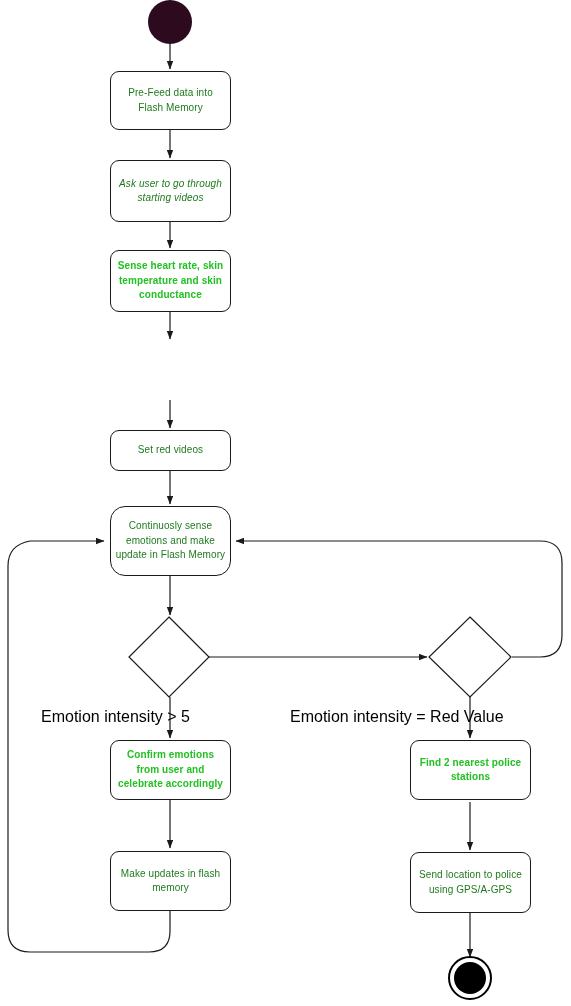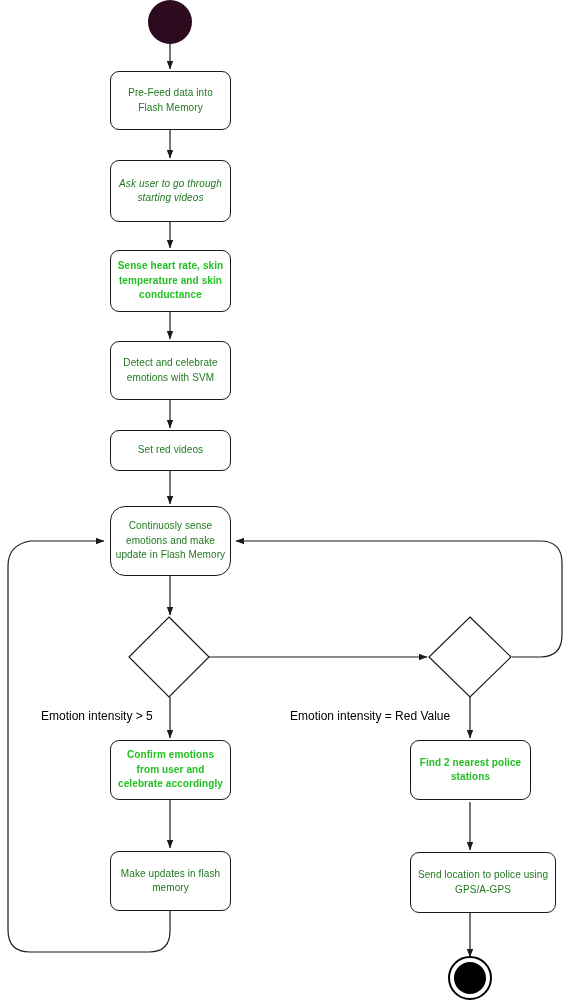--- a/index.html
+++ b/index.html
@@ -40,21 +40,21 @@
     color: #1f7a1f;
     padding: 2px 4px;
     letter-spacing: 0.1px;
   }
   .node-box.hl {
     color: #22c022;
     font-weight: bold;
   }
   .edge-label {
     position: absolute;
-    font-size: 12px;
+    font-size: 16px;
     color: #000000;
     white-space: nowrap;
     line-height: 13px;
   }
   .start-node {
     position: absolute;
     border-radius: 50%;
     background: #2e0a1e;
   }
   .end-node {
@@ -128,23 +128,20 @@
   </div>
 
   <div class="node-box" style="left:110px; top:160px; width:121px; height:62px;font-style:italic;">
     <span>Ask user to go through starting videos</span>
   </div>
 
   <div class="node-box hl" style="left:110px; top:250px; width:121px; height:62px;">
     <span>Sense heart rate, skin temperature and skin conductance</span>
   </div>
 
-  <div class="node-box" style="left:110px; top:341px; width:121px; height:59px;">
-    <span>Detect and celebrate emotions with SVM</span>
-  </div>
 
   <div class="node-box" style="left:110px; top:430px; width:121px; height:41px;">
     <span>Set red videos</span>
   </div>
 
   <div class="node-box" style="left:110px; top:506px; width:121px; height:70px;border-radius:15px;">
     <span>Continuosly sense emotions and make update in Flash Memory</span>
   </div>
 
   <div class="node-box hl" style="left:110px; top:740px; width:121px; height:60px;">
@@ -152,21 +149,21 @@
   </div>
 
   <div class="node-box" style="left:110px; top:851px; width:121px; height:60px;">
     <span>Make updates in flash memory</span>
   </div>
 
   <div class="node-box hl" style="left:410px; top:740px; width:121px; height:60px;">
     <span>Find 2 nearest police stations</span>
   </div>
 
-  <div class="node-box" style="left:410px; top:852px; width:146px; height:61px;">
+  <div class="node-box" style="left:410px; top:852px; width:121px; height:61px;">
     <span>Send location to police using GPS/A-GPS</span>
   </div>
 
   <div class="diamond-hit" style="left:129px; top:617px; width:80px; height:80px;"></div>
   <div class="diamond-hit" style="left:429px; top:617px; width:82px; height:80px;"></div>
 
   <div class="edge-label" style="left:41px; top:710px;">Emotion intensity &gt; 5</div>
   <div class="edge-label" style="left:290px; top:710px;">Emotion intensity = Red Value</div>
 
   <div class="end-node" style="left:448px; top:956px; width:44px; height:44px;">

